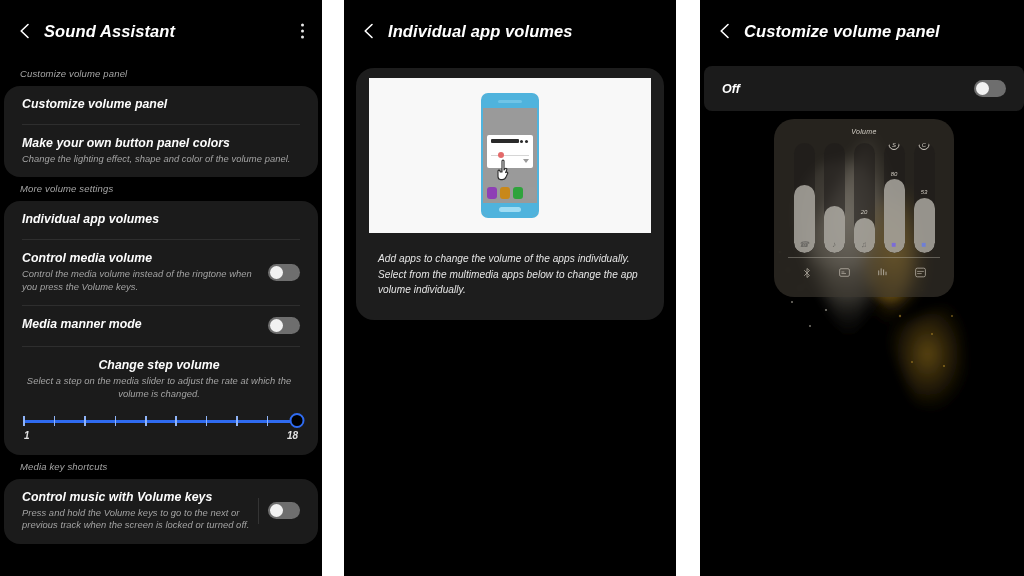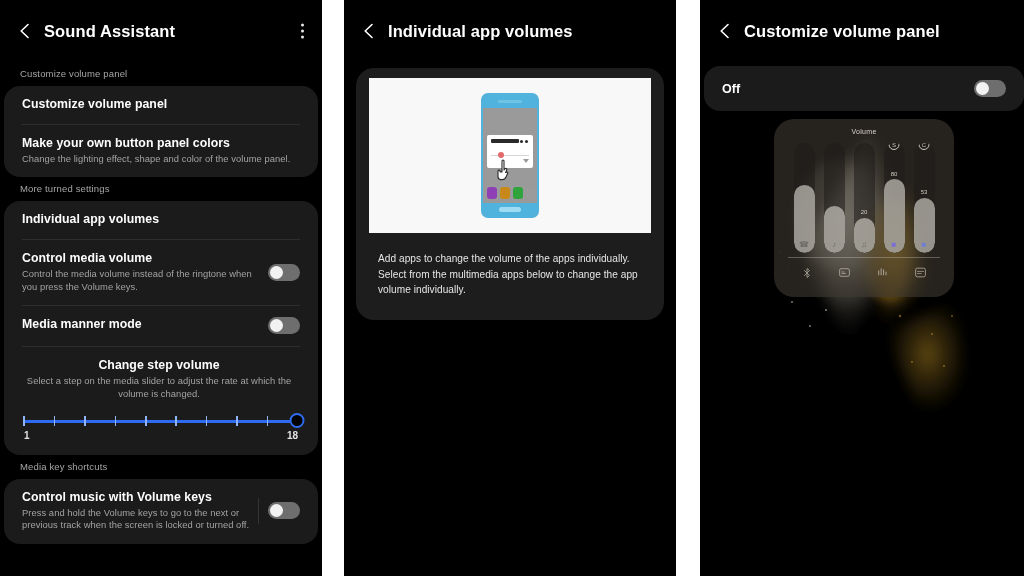--- a/index.html
+++ b/index.html
@@ -7,20 +7,21 @@
     width: 1024px; height: 576px;
     background: #ffffff;
     font-family: "Liberation Sans", sans-serif;
     overflow: hidden;
   }
   .stage {
     position: relative;
     width: 1024px; height: 576px;
     background: #1d4ed8;
     display: flex;
+    font-style: italic;
   }
 
   
   .panel {
     position: relative;
     height: 576px;
     background: #000000;
     overflow: hidden;
     flex: none;
   }
@@ -241,21 +242,21 @@
   .ph-apps {
     position: absolute;
     bottom: 17px; left: 4px;
     display: flex; gap: 3px;
   }
   .ph-apps i { width: 10px; height: 12px; border-radius: 3px; display:block;}
 
   
   .p3-card {
     background: #1b1b1b;
-    border-radius: 16px;
+    border-radius: 8px;
     margin: 4px 0 0 4px;
     height: 45px;
     display: flex;
     align-items: center;
     padding: 0 18px;
     justify-content: center;
   }
   .p3-card .lbl {
     color: #ffffff;
     font-size: 12.5px;
@@ -378,21 +379,21 @@
       </div>
       <div class="divider"></div>
       <div class="row">
         <div class="row-text">
           <div class="row-title">Make your own button panel colors</div>
           <div class="row-sub">Change the lighting effect, shape and color of the volume panel.</div>
         </div>
       </div>
     </div>
 
-    <div class="sect">More turned settings</div>
+    <div class="sect">More volume settings</div>
 
     <div class="card">
 
       <div class="row">
         <div class="row-text">
           <div class="row-title">Individual app volumes</div>
         </div>
       </div>
       <div class="divider"></div>
 

